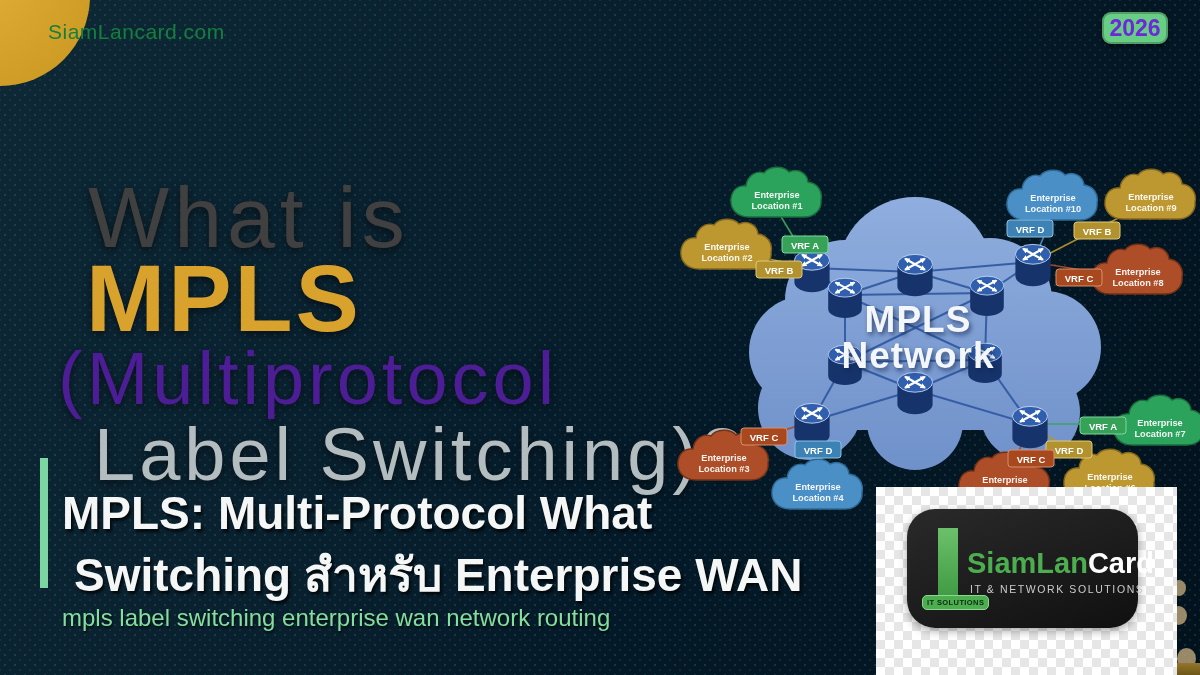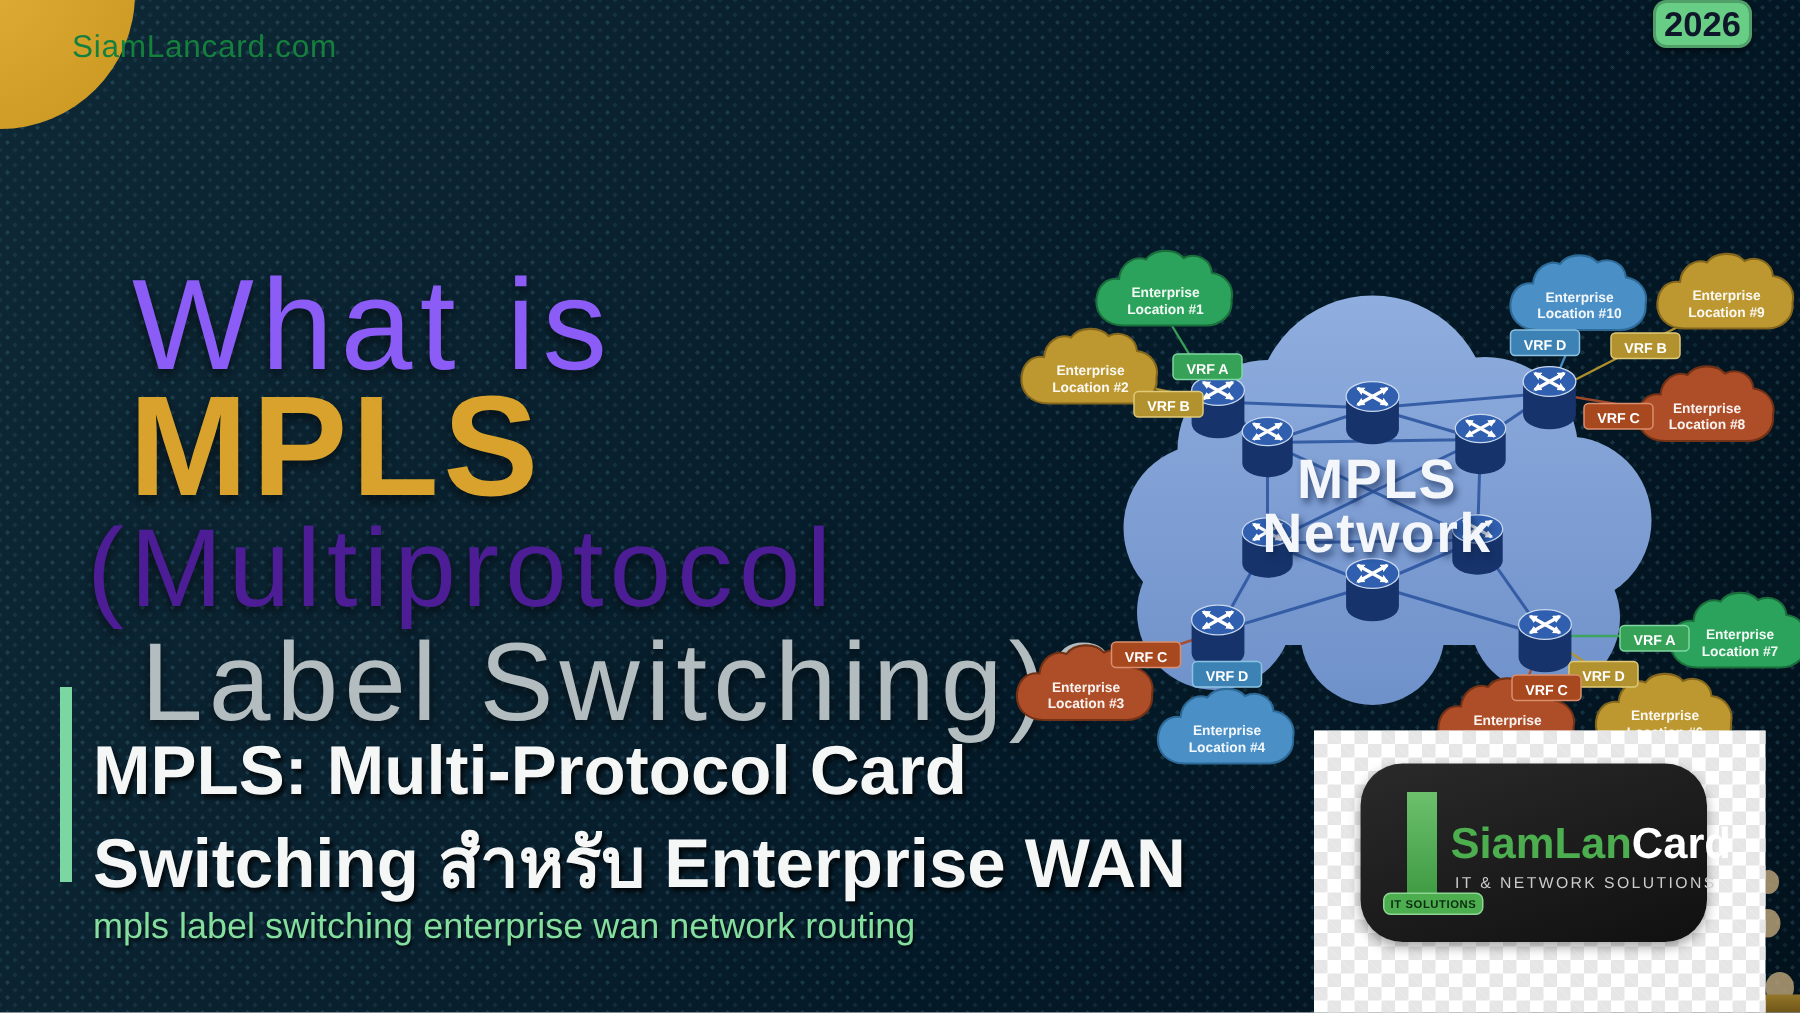--- a/index.html
+++ b/index.html
@@ -15,36 +15,36 @@
     background-image:
       radial-gradient(rgba(96,160,185,.20) 1.3px,transparent 1.5px),
       radial-gradient(rgba(96,160,185,.13) 1.3px,transparent 1.5px);
     background-size:10px 10px;background-position:0 0,5px 5px;
   }
   .abs{position:absolute;}
   
   .gold-circle{left:-90px;top:-94px;width:180px;height:180px;border-radius:50%;
     background:radial-gradient(circle at 35% 35%,#e3b13a,#c8951f);z-index:2;}
   .site-text{left:48px;top:20px;font-size:21px;font-weight:500;color:#15803d;z-index:3;letter-spacing:.5px;}
-  .year-badge{left:1102px;top:0;width:66px;height:32px;z-index:3;
-    background:#68cd85;border-radius:9px;color:#0f172a;font-size:23px;font-weight:700;
+  .year-badge{left:1102px;top:12px;width:66px;height:32px;z-index:3;
+    background:#68cd85;border-radius:9px;color:#6d28d9;font-size:23px;font-weight:700;
     display:flex;align-items:center;justify-content:center;
     box-shadow:inset 0 0 0 2px rgba(8,24,18,.25),0 2px 4px rgba(0,0,0,.5);}
   
   .hl{z-index:2;white-space:nowrap;text-shadow:0 3px 8px rgba(0,0,0,.55);}
-  .hl1{left:88px;top:168px;font-size:86px;font-weight:500;color:#8b5cf6;letter-spacing:5px;}
+  .hl1{left:88px;top:168px;font-size:86px;font-weight:500;color:#404040;letter-spacing:5px;}
   .hl2{left:86px;top:244px;font-size:95px;font-weight:700;color:#d8a22d;letter-spacing:3px;}
   .hl3{left:58px;top:336px;font-size:74px;font-weight:400;color:#4c1d95;letter-spacing:4px;}
   .hl4{left:94px;top:412px;font-size:74px;font-weight:400;color:#b3bcbf;letter-spacing:4px;}
   
   .green-bar{left:40px;top:458px;width:8px;height:130px;background:#7cd6a2;z-index:4;}
   .sub{z-index:4;white-space:nowrap;color:#f5f7f7;font-weight:700;font-size:46px;
     text-shadow:2px 3px 3px rgba(0,0,0,.75);}
   .sub1{left:62px;top:486px;}
-  .sub2{left:62px;top:538px;}
+  .sub2{left:74px;top:538px;}
   .kw{left:62px;top:604px;z-index:4;font-size:24px;font-weight:500;color:#84de9d;
     text-shadow:1px 2px 2px rgba(0,0,0,.6);white-space:nowrap;}
   
   .diagram{left:660px;top:140px;z-index:3;}
   .iln{stroke:#2e57a0;stroke-width:2;fill:none;opacity:.9;}
   .xln{stroke-width:1.6;fill:none;opacity:.95;}
   .ln-green{stroke:#3aa558;} .ln-yellow{stroke:#b5952e;} .ln-red{stroke:#a84a28;} .ln-blue{stroke:#4a90c8;}
   .lc-green{fill:#2ca35c;stroke:#1a6e3c;} .lc-yellow{fill:#bd9831;stroke:#84671c;}
   .lc-red{fill:#ae4e28;stroke:#733116;} .lc-blue{fill:#4a8fc6;stroke:#2d6a97;}
   .loctxt{font-family:"Liberation Sans","DejaVu Sans",sans-serif;font-size:9.2px;font-weight:700;
@@ -270,21 +270,21 @@
     <rect class="vb-yellow vbr" x="-23" y="-9" width="46" height="17" rx="3"></rect>
     <text class="vbtxt" y="4">VRF D</text>
   </g>
   <g transform="translate(371,319)">
     <rect class="vb-red vbr" x="-23" y="-9" width="46" height="17" rx="3"></rect>
     <text class="vbtxt" y="4">VRF C</text>
   </g>
 </svg>
 
 <div class="abs green-bar"></div>
-<div class="abs sub sub1">MPLS: Multi-Protocol Card</div>
+<div class="abs sub sub1">MPLS: Multi-Protocol What</div>
 <div class="abs sub sub2">Switching สำหรับ Enterprise WAN</div>
 <div class="abs kw">mpls label switching enterprise wan network routing</div>
 
 <div class="abs logo-wrap">
   <div class="logo-card">
     <div class="logo-bar"></div>
     <div class="logo-brand"><span class="g">SiamLan</span><span class="w">Card</span></div>
     <div class="logo-tag">IT &amp; NETWORK SOLUTIONS</div>
     <div class="logo-pill">IT SOLUTIONS</div>
   </div>

